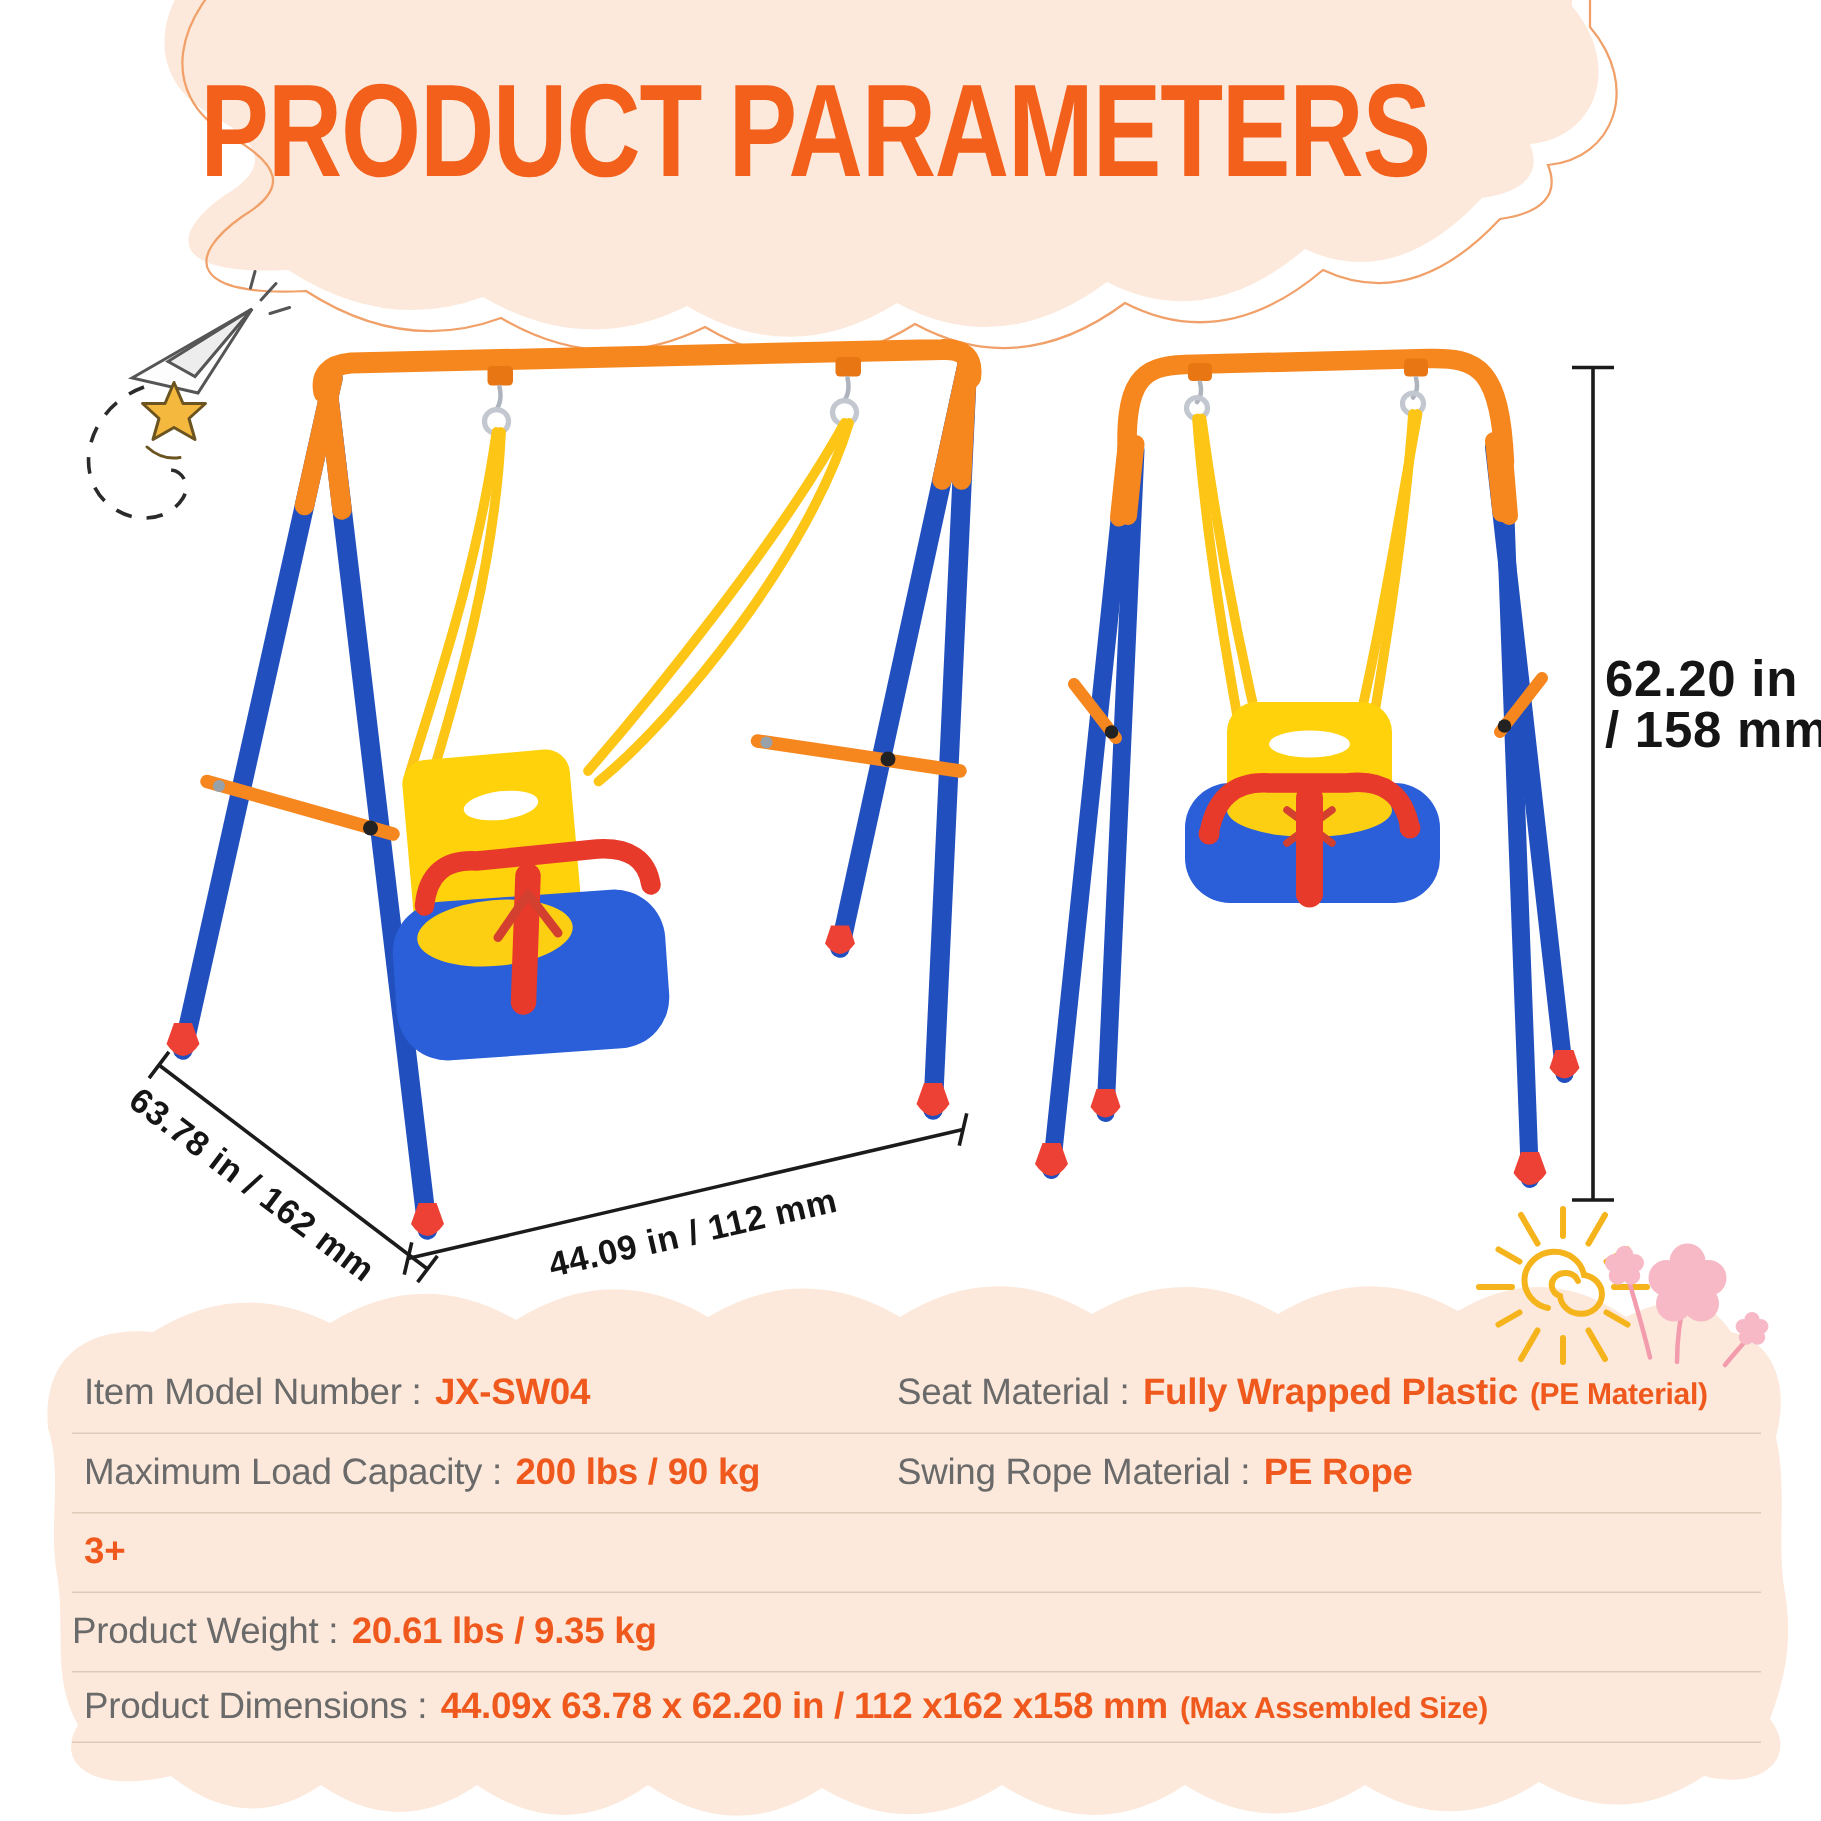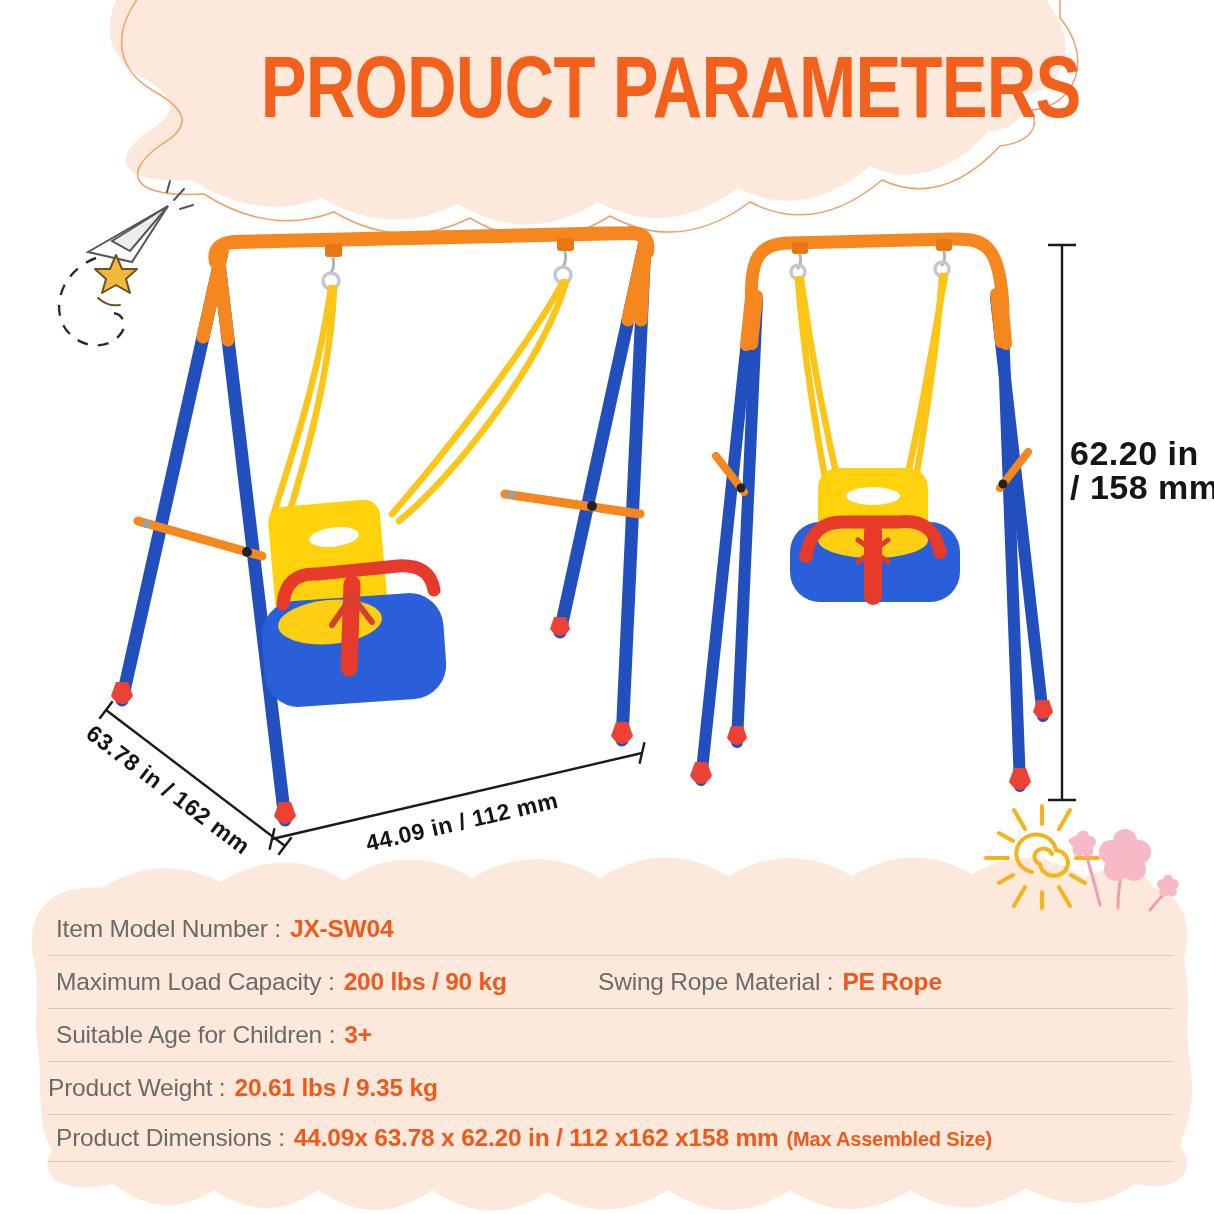--- a/index.html
+++ b/index.html
@@ -4,21 +4,21 @@
 <style>
   html,body{margin:0;padding:0;background:#ffffff;}
   body{
     width:1214px;height:1214px;position:relative;overflow:hidden;
     font-family:"Liberation Sans", sans-serif;
   }
   #scene{position:absolute;left:0;top:0;z-index:1;}
   .overlay{position:absolute;z-index:2;}
 
   
-  #title-wrap{left:0;right:0;top:36px;text-align:right;}
+  #title-wrap{left:0;right:0;top:36px;text-align:left;}
   #page-title{
     margin:0;font-size:88px;font-weight:bold;color:#F2601C;
     letter-spacing:-1px;transform:scaleX(0.78);transform-origin:50% 50%;
     white-space:nowrap;
   }
 
   
   .dim-label{
     position:absolute;z-index:2;font-weight:bold;color:#151515;
     font-size:23px;white-space:nowrap;letter-spacing:0.5px;
@@ -265,36 +265,40 @@
   <div>/ 158 mm</div>
 </div>
 
 <div class="overlay" id="spec-table">
 
   <div class="spec-row">
     <div class="cell left">
       <span class="lbl">Item Model Number :</span>
       <span class="val">JX-SW04</span>
     </div>
+    <div class="cell right">
+      <span class="lbl">Seat Material :</span>
+      <span class="val">Fully Wrapped Plastic</span>
+      <span class="note">(PE Material)</span>
+    </div>
   </div>
 
   <div class="spec-row">
     <div class="cell left">
       <span class="lbl">Maximum Load Capacity :</span>
       <span class="val">200 lbs / 90 kg</span>
     </div>
     <div class="cell right">
       <span class="lbl">Swing Rope Material :</span>
       <span class="val">PE Rope</span>
     </div>
   </div>
 
   <div class="spec-row">
     <div class="cell left">
-      <span class="lbl">Suitable Age for Children :</span>
       <span class="val">3+</span>
     </div>
   </div>
 
   <div class="spec-row">
     <div class="cell right">
       <span class="lbl">Product Weight :</span>
       <span class="val">20.61 lbs / 9.35 kg</span>
     </div>
   </div>

